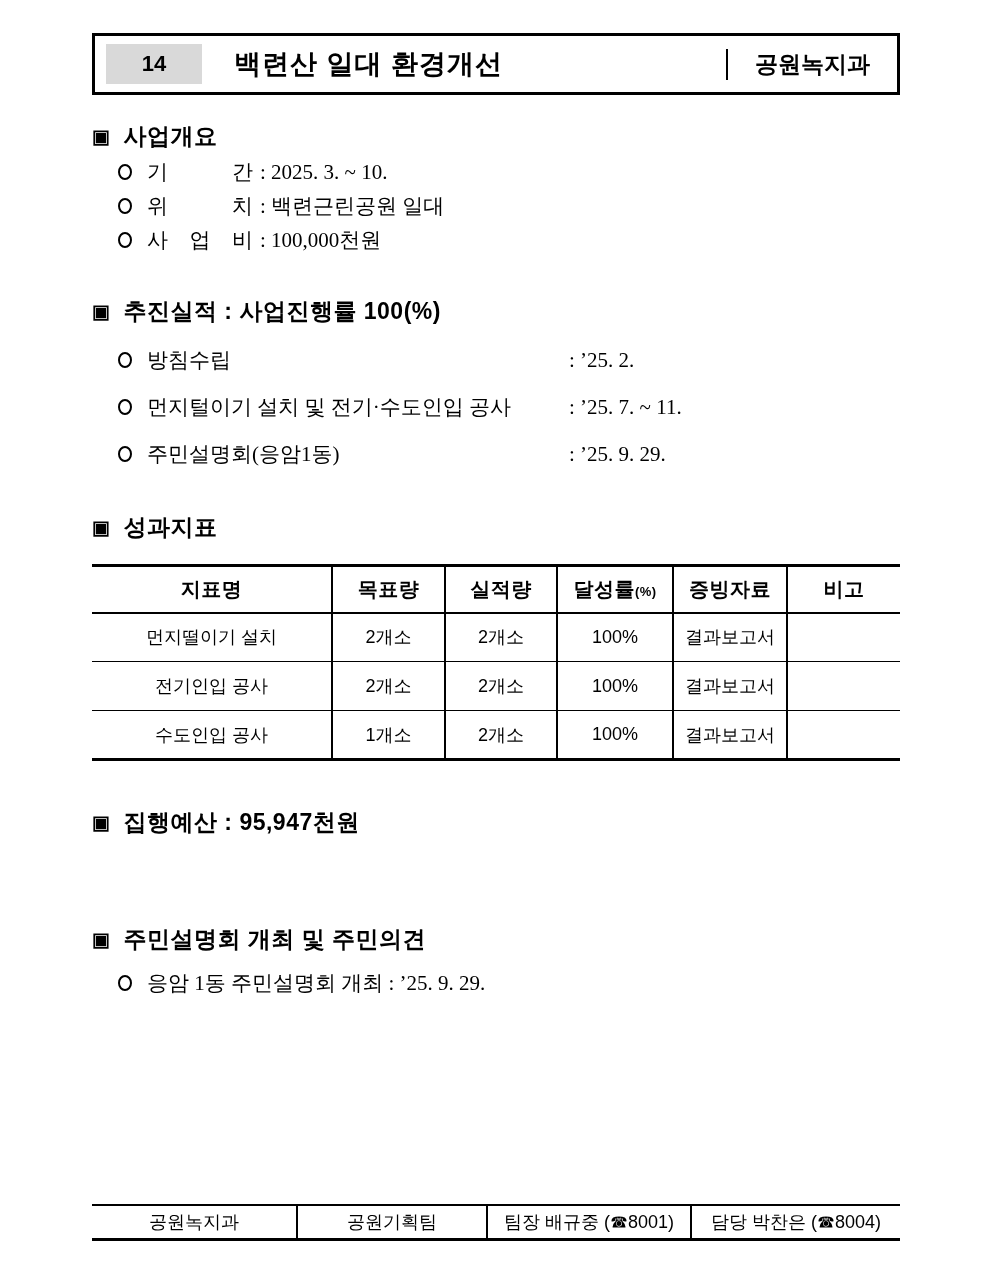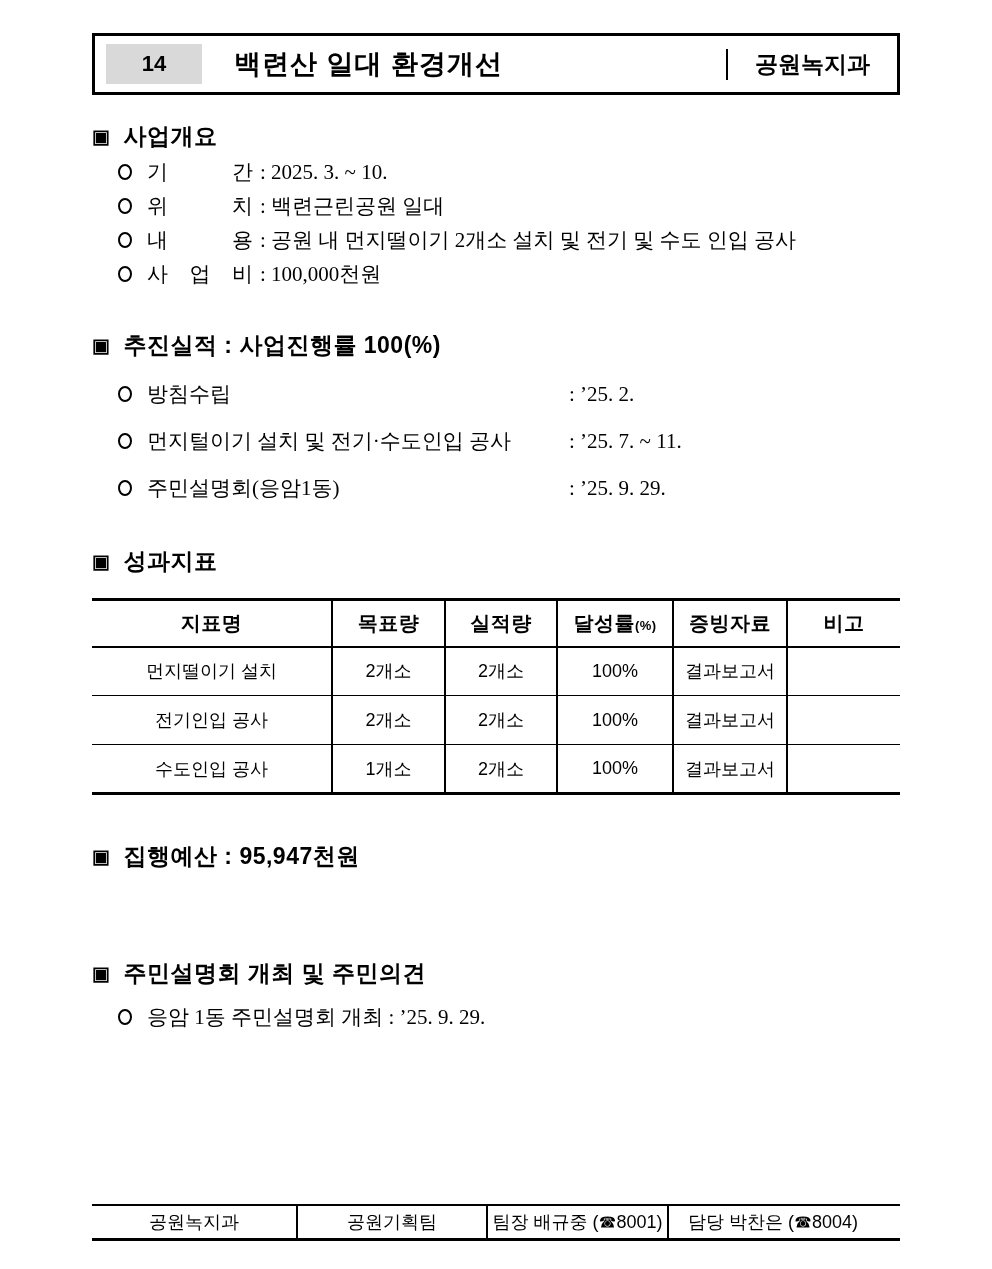--- a/index.html
+++ b/index.html
@@ -121,21 +121,21 @@
     border-top: 2px solid #000;
     border-bottom: 3px solid #000;
     display: flex; align-items: stretch;
     font-size: 18px;
   }
   .footer-cell {
     display: flex; align-items: center; justify-content: center;
     white-space: nowrap;
   }
   .footer-cell + .footer-cell { border-left: 2px solid #000; }
-  .fc1 { width: 204px; } .fc2 { width: 190px; } .fc3 { width: 181px; } .fc4 { width: 210px; }
+  .fc1 { width: 204px; } .fc2 { width: 190px; } .fc3 { width: 204px; } .fc4 { width: 210px; }
 </style>
 </head>
 <body>
 
 <div class="content">
 
   <div class="header-box">
     <div class="header-left">
       <div class="num-badge">14</div>
       <div class="header-title">백련산 일대 환경개선</div>
@@ -150,25 +150,20 @@
 
   <div class="item ov-item">
     <span class="bullet"></span>
     <span class="ov-label">기 간</span>
     <span class="ov-value">: 2025. 3. ~ 10.</span>
   </div>
   <div class="item ov-item">
     <span class="bullet"></span>
     <span class="ov-label">위 치</span>
     <span class="ov-value">: 백련근린공원 일대</span>
-  </div>
-  <div class="item ov-item">
-    <span class="bullet"></span>
-    <span class="ov-label">내 용</span>
-    <span class="ov-value">: 공원 내 먼지떨이기 2개소 설치 및 전기 및 수도 인입 공사</span>
   </div>
   <div class="item ov-item">
     <span class="bullet"></span>
     <span class="ov-label">사 업 비</span>
     <span class="ov-value">: 100,000천원</span>
   </div>
 
   <div class="section-title mt-progress">
     <span class="section-marker">▣</span>
     <span>추진실적 : 사업진행률 100(%)</span>

